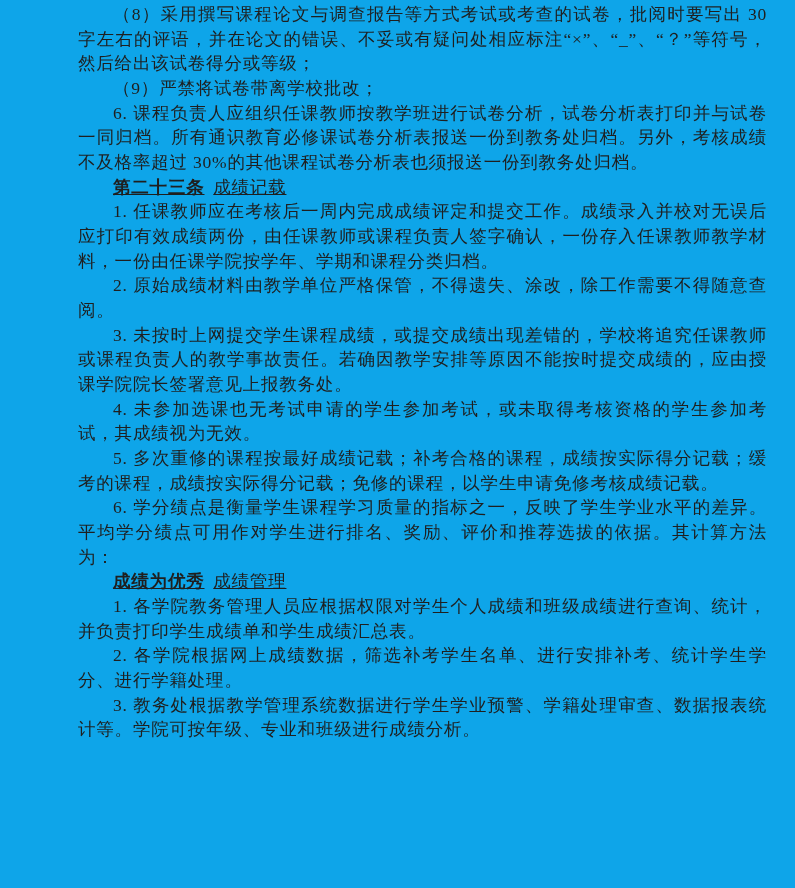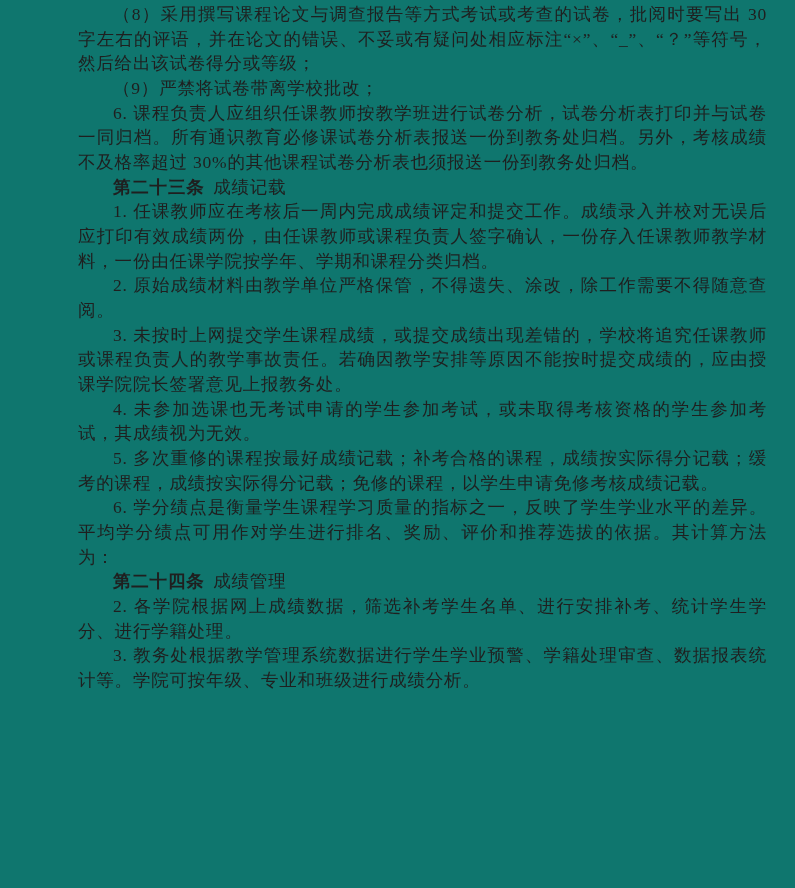--- a/index.html
+++ b/index.html
@@ -10,34 +10,35 @@
   body {
     width: 795px;
     height: 888px;
     overflow: hidden;
   }
   .page {
     box-sizing: border-box;
     width: 795px;
     height: 888px;
     padding: 2px 28px 0 78px;
-    background: #0f766e;
+    background: #0ea5e9;
     font-family: "Liberation Serif", "DejaVu Serif", serif;
     font-size: 17.5px;
     line-height: 24.67px;
     letter-spacing: 0.8px;
     color: #1f1f1f;
   }
   .para {
     margin: 0;
     text-indent: 2em;
     text-align: justify;
   }
   .heading {
     text-align: left;
+    text-decoration: underline;
   }
   .heading .term {
     font-weight: 700;
     margin-right: 0.5em;
   }
 </style>
 </head>
 <body>
 
 <div class="page">
@@ -50,18 +51,19 @@
   </p>
 
   <p class="para">1. 任课教师应在考核后一周内完成成绩评定和提交工作。成绩录入并校对无误后应打印有效成绩两份，由任课教师或课程负责人签字确认，一份存入任课教师教学材料，一份由任课学院按学年、学期和课程分类归档。</p>
   <p class="para">2. 原始成绩材料由教学单位严格保管，不得遗失、涂改，除工作需要不得随意查阅。</p>
   <p class="para">3. 未按时上网提交学生课程成绩，或提交成绩出现差错的，学校将追究任课教师或课程负责人的教学事故责任。若确因教学安排等原因不能按时提交成绩的，应由授课学院院长签署意见上报教务处。</p>
   <p class="para">4. 未参加选课也无考试申请的学生参加考试，或未取得考核资格的学生参加考试，其成绩视为无效。</p>
   <p class="para">5. 多次重修的课程按最好成绩记载；补考合格的课程，成绩按实际得分记载；缓考的课程，成绩按实际得分记载；免修的课程，以学生申请免修考核成绩记载。</p>
   <p class="para">6. 学分绩点是衡量学生课程学习质量的指标之一，反映了学生学业水平的差异。平均学分绩点可用作对学生进行排名、奖励、评价和推荐选拔的依据。其计算方法为：</p>
 
   <p class="para heading">
-    <span class="term">第二十四条</span><span class="title">成绩管理</span>
+    <span class="term">成绩为优秀</span><span class="title">成绩管理</span>
   </p>
 
+  <p class="para">1. 各学院教务管理人员应根据权限对学生个人成绩和班级成绩进行查询、统计，并负责打印学生成绩单和学生成绩汇总表。</p>
   <p class="para">2. 各学院根据网上成绩数据，筛选补考学生名单、进行安排补考、统计学生学分、进行学籍处理。</p>
   <p class="para">3. 教务处根据教学管理系统数据进行学生学业预警、学籍处理审查、数据报表统计等。学院可按年级、专业和班级进行成绩分析。</p>
 </div>
 
 </body></html>

